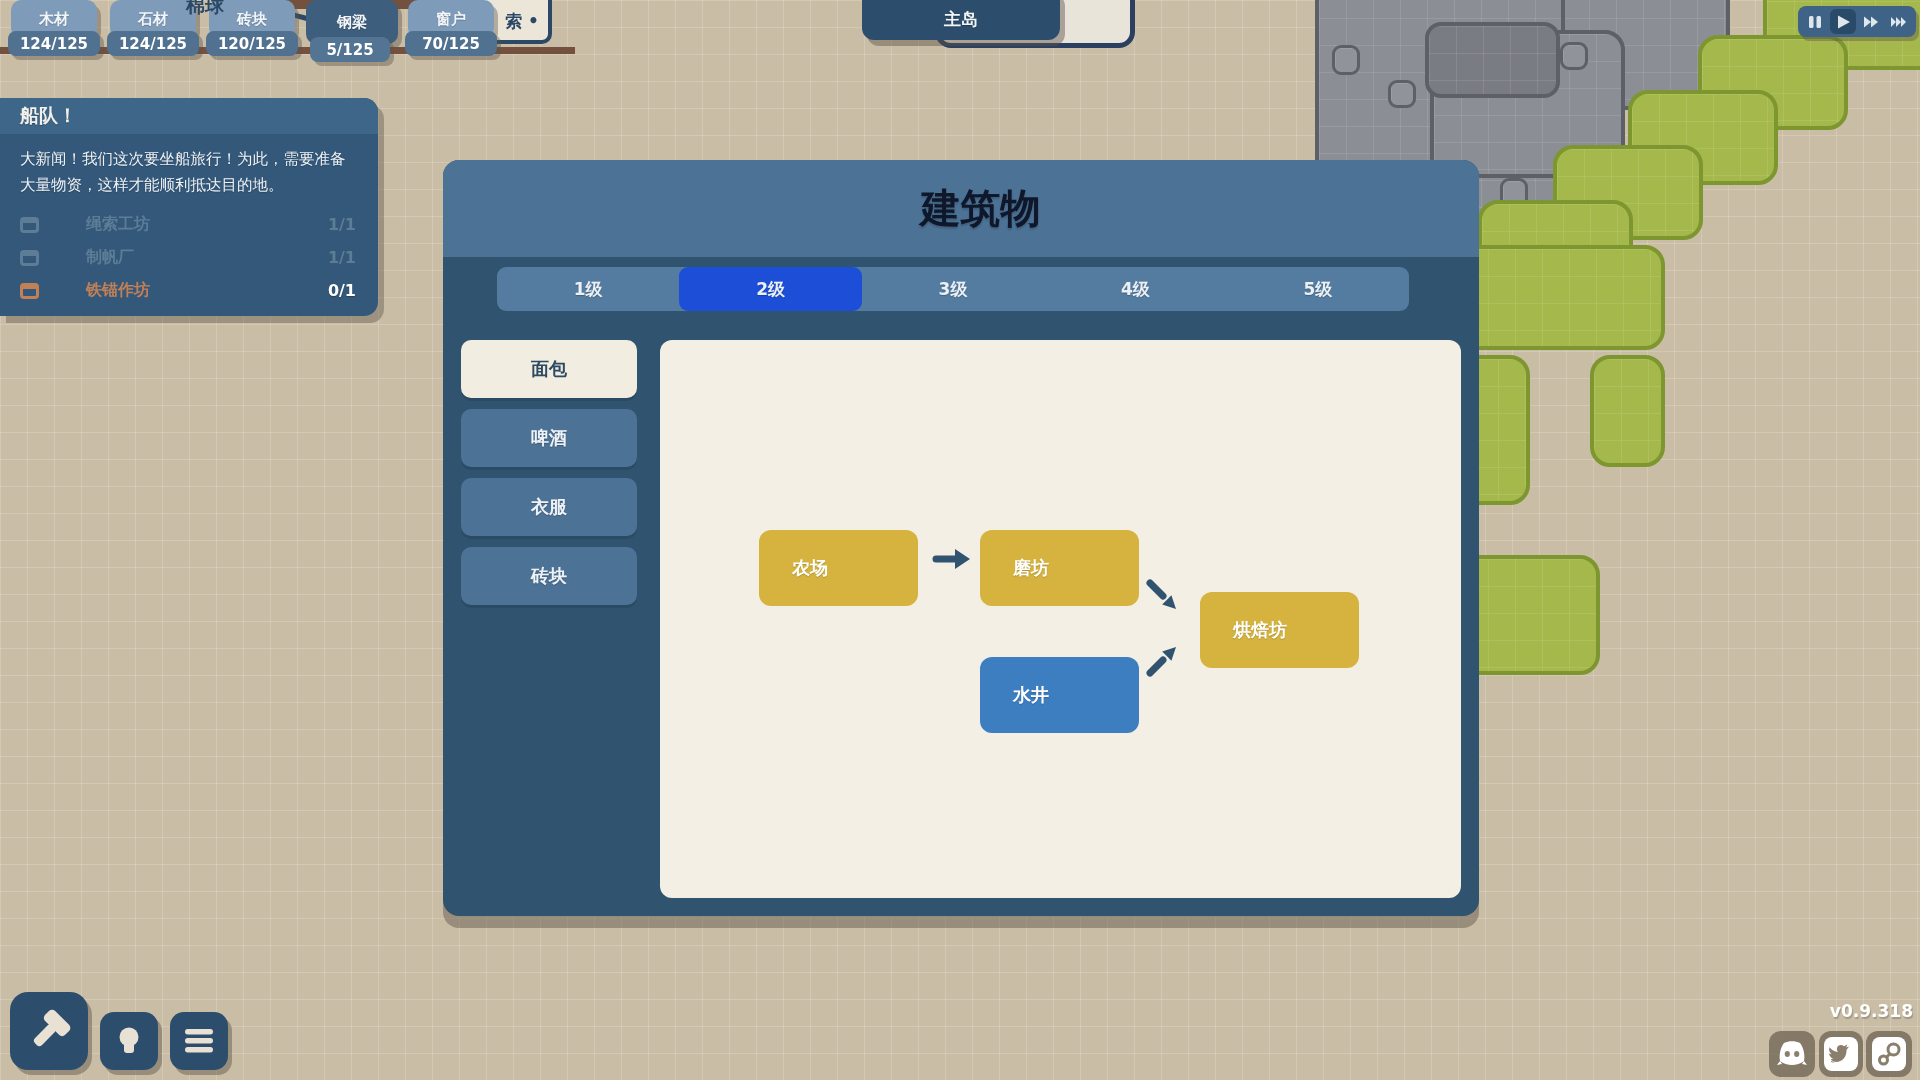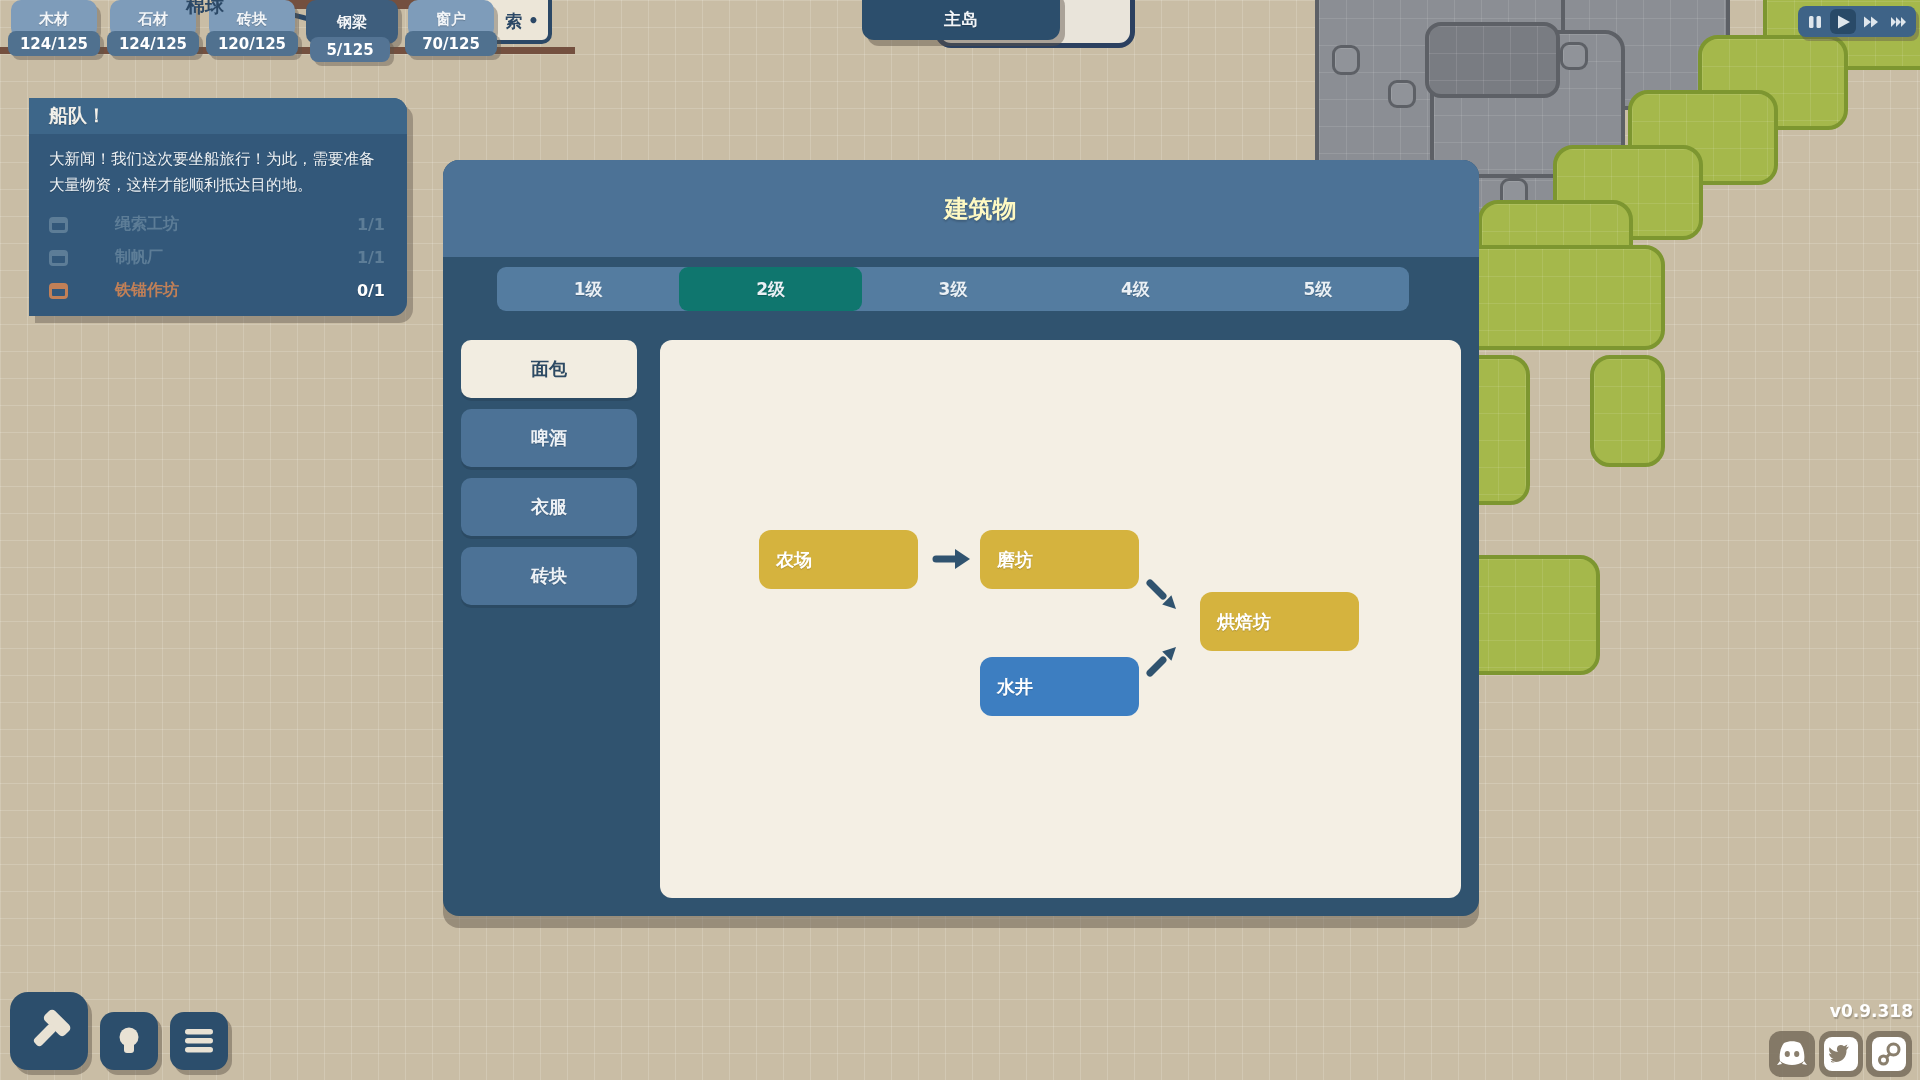--- a/index.html
+++ b/index.html
@@ -60,56 +60,56 @@
   .speed-bar { position:absolute; left:1798px; top:6px; width:118px; height:31px; z-index:10;
     background:#3e6387; border-radius:8px; box-shadow:3px 4px 0 rgba(93,83,72,0.40);
     display:flex; align-items:center; justify-content:space-around; padding:0 3px; }
   .speed-btn { width:26px; height:25px; display:flex; align-items:center; justify-content:center; border-radius:6px; }
   .speed-btn.selected { background:#294a68; }
   .speed-btn svg { display:block; }
 
   
   .fleet { position:absolute; left:0; top:98px; width:378px; height:218px; z-index:15;
     background:#33587a; border-radius:0 14px 14px 0;
-    box-shadow:6px 7px 0 rgba(93,83,72,0.40);margin-left:29px; }
+    box-shadow:6px 7px 0 rgba(93,83,72,0.40); }
   .fleet-header { height:36px; background:#3d6689; border-radius:0 14px 0 0;
     display:flex; align-items:center; padding-left:20px;
     color:#f2f0ea; font-size:19px; font-weight:bold; text-shadow:0 1px 1px rgba(0,0,0,0.25); }
   .fleet-desc { padding:12px 20px 0 20px; color:#eef2f5; font-size:15.5px; line-height:26px;
     text-shadow:0 1px 1px rgba(0,0,0,0.2); }
   .fleet-items { margin-top:10px; }
   .fleet-item { display:flex; align-items:center; height:33px; padding:0 22px 0 20px;gap:36px; }
   .fleet-ico { width:19px; height:16px; border-radius:4px; border:3px solid #5d7d97; border-top-width:6px; }
   .fleet-item .lbl { margin-left:11px; font-size:16px; font-weight:bold; color:#5d7d97; }
   .fleet-item .cnt { margin-left:auto; font-size:16px; font-weight:bold; color:#5d7d97; }
   .fleet-item.active .fleet-ico { border-color:#c28057; }
   .fleet-item.active .lbl { color:#c28057; }
   .fleet-item.active .cnt { color:#ffffff; text-shadow:0 1px 1px rgba(0,0,0,0.25); }
 
   
   .dialog { position:absolute; left:443px; top:160px; width:1036px; height:756px; z-index:20;
     background:#30536f; border-radius:16px; box-shadow:0 12px 0 rgba(93,83,72,0.45); }
   .dialog-header { height:97px; background:#4c7296; border-radius:16px 16px 0 0;
     display:flex; align-items:center; justify-content:center; }
-  .dialog-title { color:#fef9c3; font-size:24px; font-weight:bold; text-shadow:0 2px 2px rgba(0,0,0,0.18);margin-left:39px; }
+  .dialog-title { color:#0f172a; font-size:40px; font-weight:bold; text-shadow:0 2px 2px rgba(0,0,0,0.18);margin-left:39px; }
   .tier-row { position:absolute; left:54px; top:107px; width:912px; height:44px;
     background:#547ca0; border-radius:9px; display:flex; }
   .tier-tab { flex:1; display:flex; align-items:center; justify-content:center; border-radius:9px;
     color:#eaf0f5; font-size:17px; font-weight:bold; text-shadow:0 1px 1px rgba(0,0,0,0.22); }
-  .tier-tab.selected { background:#0f766e; }
+  .tier-tab.selected { background:#1d4ed8; }
   .cat-col { position:absolute; left:18px; top:180px; width:176px; }
   .cat-btn { height:58px; margin-bottom:11px; border-radius:10px; background:#4c7296;
     display:flex; align-items:center; justify-content:center;
     color:#eef2f6; font-size:18px; font-weight:bold; text-shadow:0 1px 1px rgba(0,0,0,0.22);
     box-shadow:0 3px 0 rgba(0,0,0,0.10); }
   .cat-btn.selected { background:#f2ede1; color:#2d4a63; text-shadow:none; }
   .dialog-content { position:absolute; left:217px; top:180px; width:801px; height:558px;
     background:#f4efe4; border-radius:12px; }
-  .flow-node { position:absolute; height:59px; width:159px; border-radius:12px;
-    display:flex; align-items:center; padding-left:17px;
+  .flow-node { position:absolute; height:76px; width:159px; border-radius:12px;
+    display:flex; align-items:center; padding-left:33px;
     color:#ffffff; font-size:18px; font-weight:bold; text-shadow:0 1px 1px rgba(0,0,0,0.18); }
   .flow-node.yellow { background:#d5b33e; }
   .flow-node.blue { background:#3d7ec1; }
   .flow-arrows { position:absolute; left:0; top:0; pointer-events:none; }
 
   
   .tool-btn { position:absolute; background:#2c4e6c; z-index:10;
     box-shadow:4px 5px 0 rgba(93,83,72,0.45);
     display:flex; align-items:center; justify-content:center; }
   .tool-big { left:10px; top:992px; width:78px; height:78px; border-radius:18px; }

